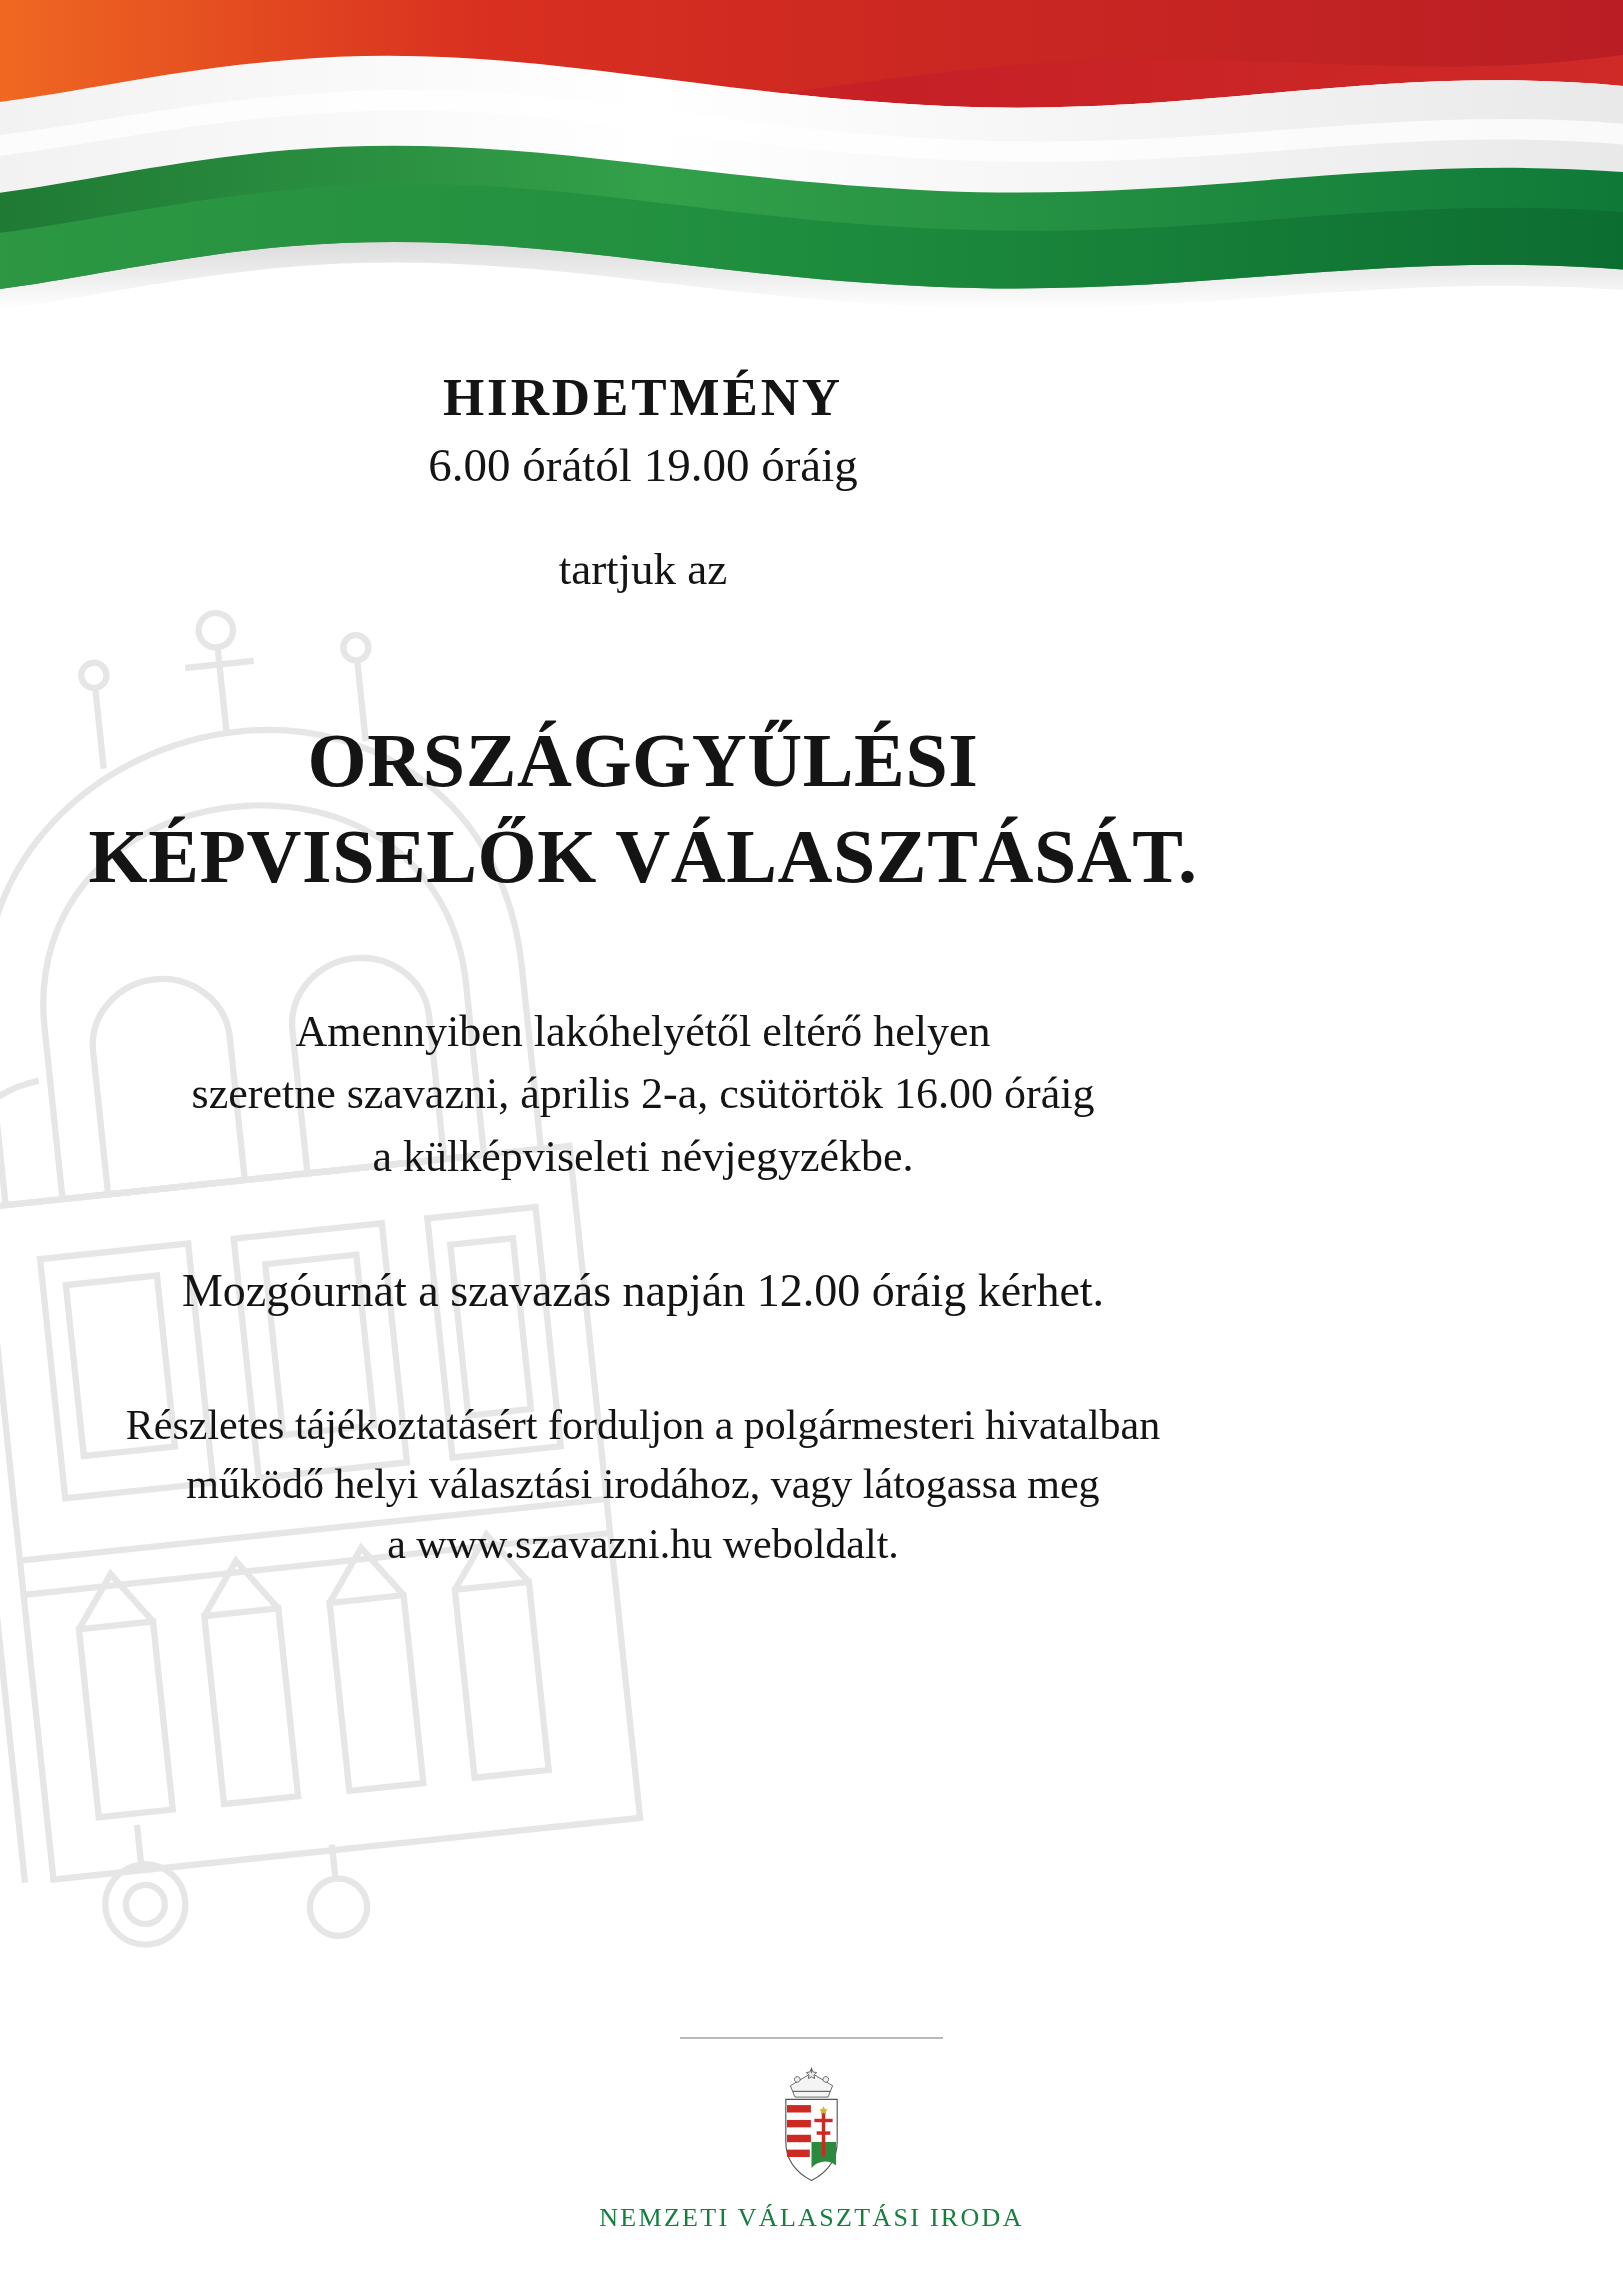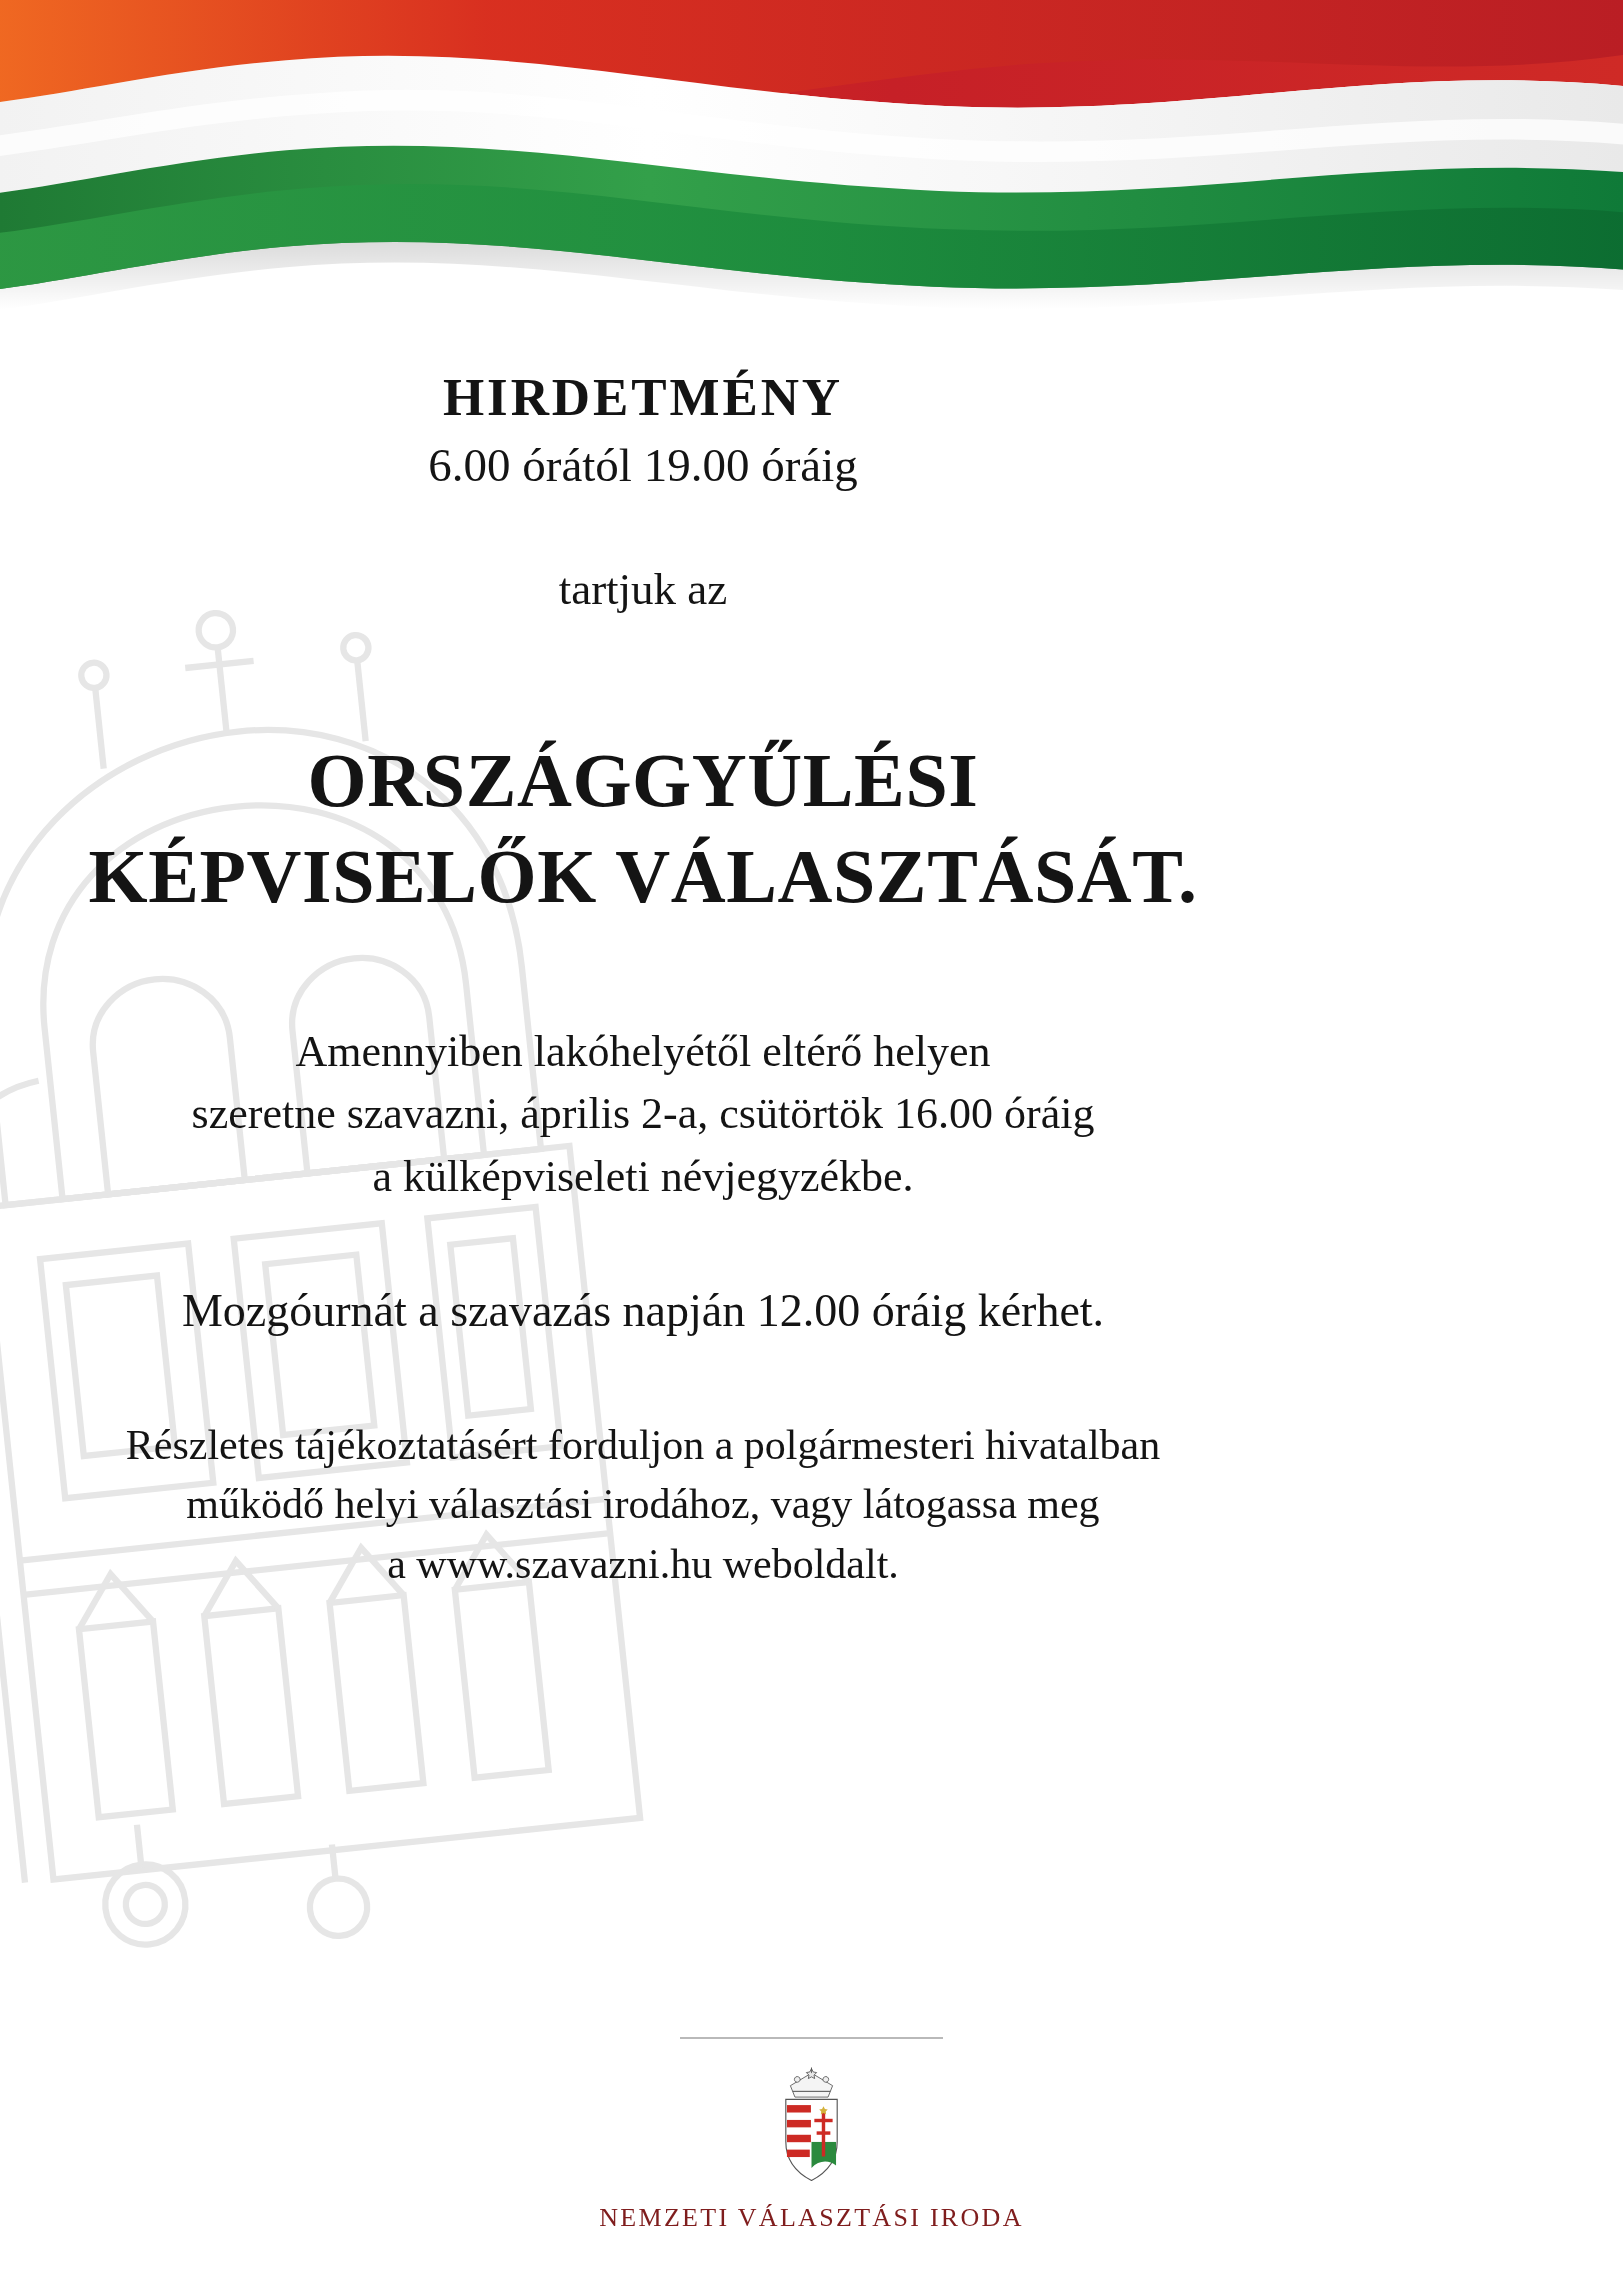--- a/index.html
+++ b/index.html
@@ -72,21 +72,21 @@
     line-height: 1.05;
     color: #141414;
   }
   .time-line {
     margin-top: 12.6px;
     font-size: 47px;
     line-height: 1.1;
     color: #141414;
   }
   .intro-line {
-    margin-top: 72px;
+    margin-top: 52px;
     font-size: 45px;
     color: #141414;
   }
 
   .headline {
     margin-top: 118px;
     font-size: 76px;
     font-weight: bold;
     line-height: 1.26;
     letter-spacing: 0.6px;
@@ -123,21 +123,21 @@
   .crest {
     width: 109px;
     height: 137px;
     margin: 0 auto;
   }
   .crest svg { display: block; width: 100%; height: 100%; }
   .org-name {
     margin-top: 10.3px;
     font-size: 26px;
     letter-spacing: 2.3px;
-    color: #7f1d1d;
+    color: #15803d;
   }
 </style>
 </head>
 <body>
 
 <div class="banner">
   <svg viewBox="0 0 2834 600" preserveAspectRatio="none">
     <defs>
       <linearGradient id="redg" x1="0" y1="0" x2="1" y2="0">
         <stop offset="0%" stop-color="#e8521d"></stop>

